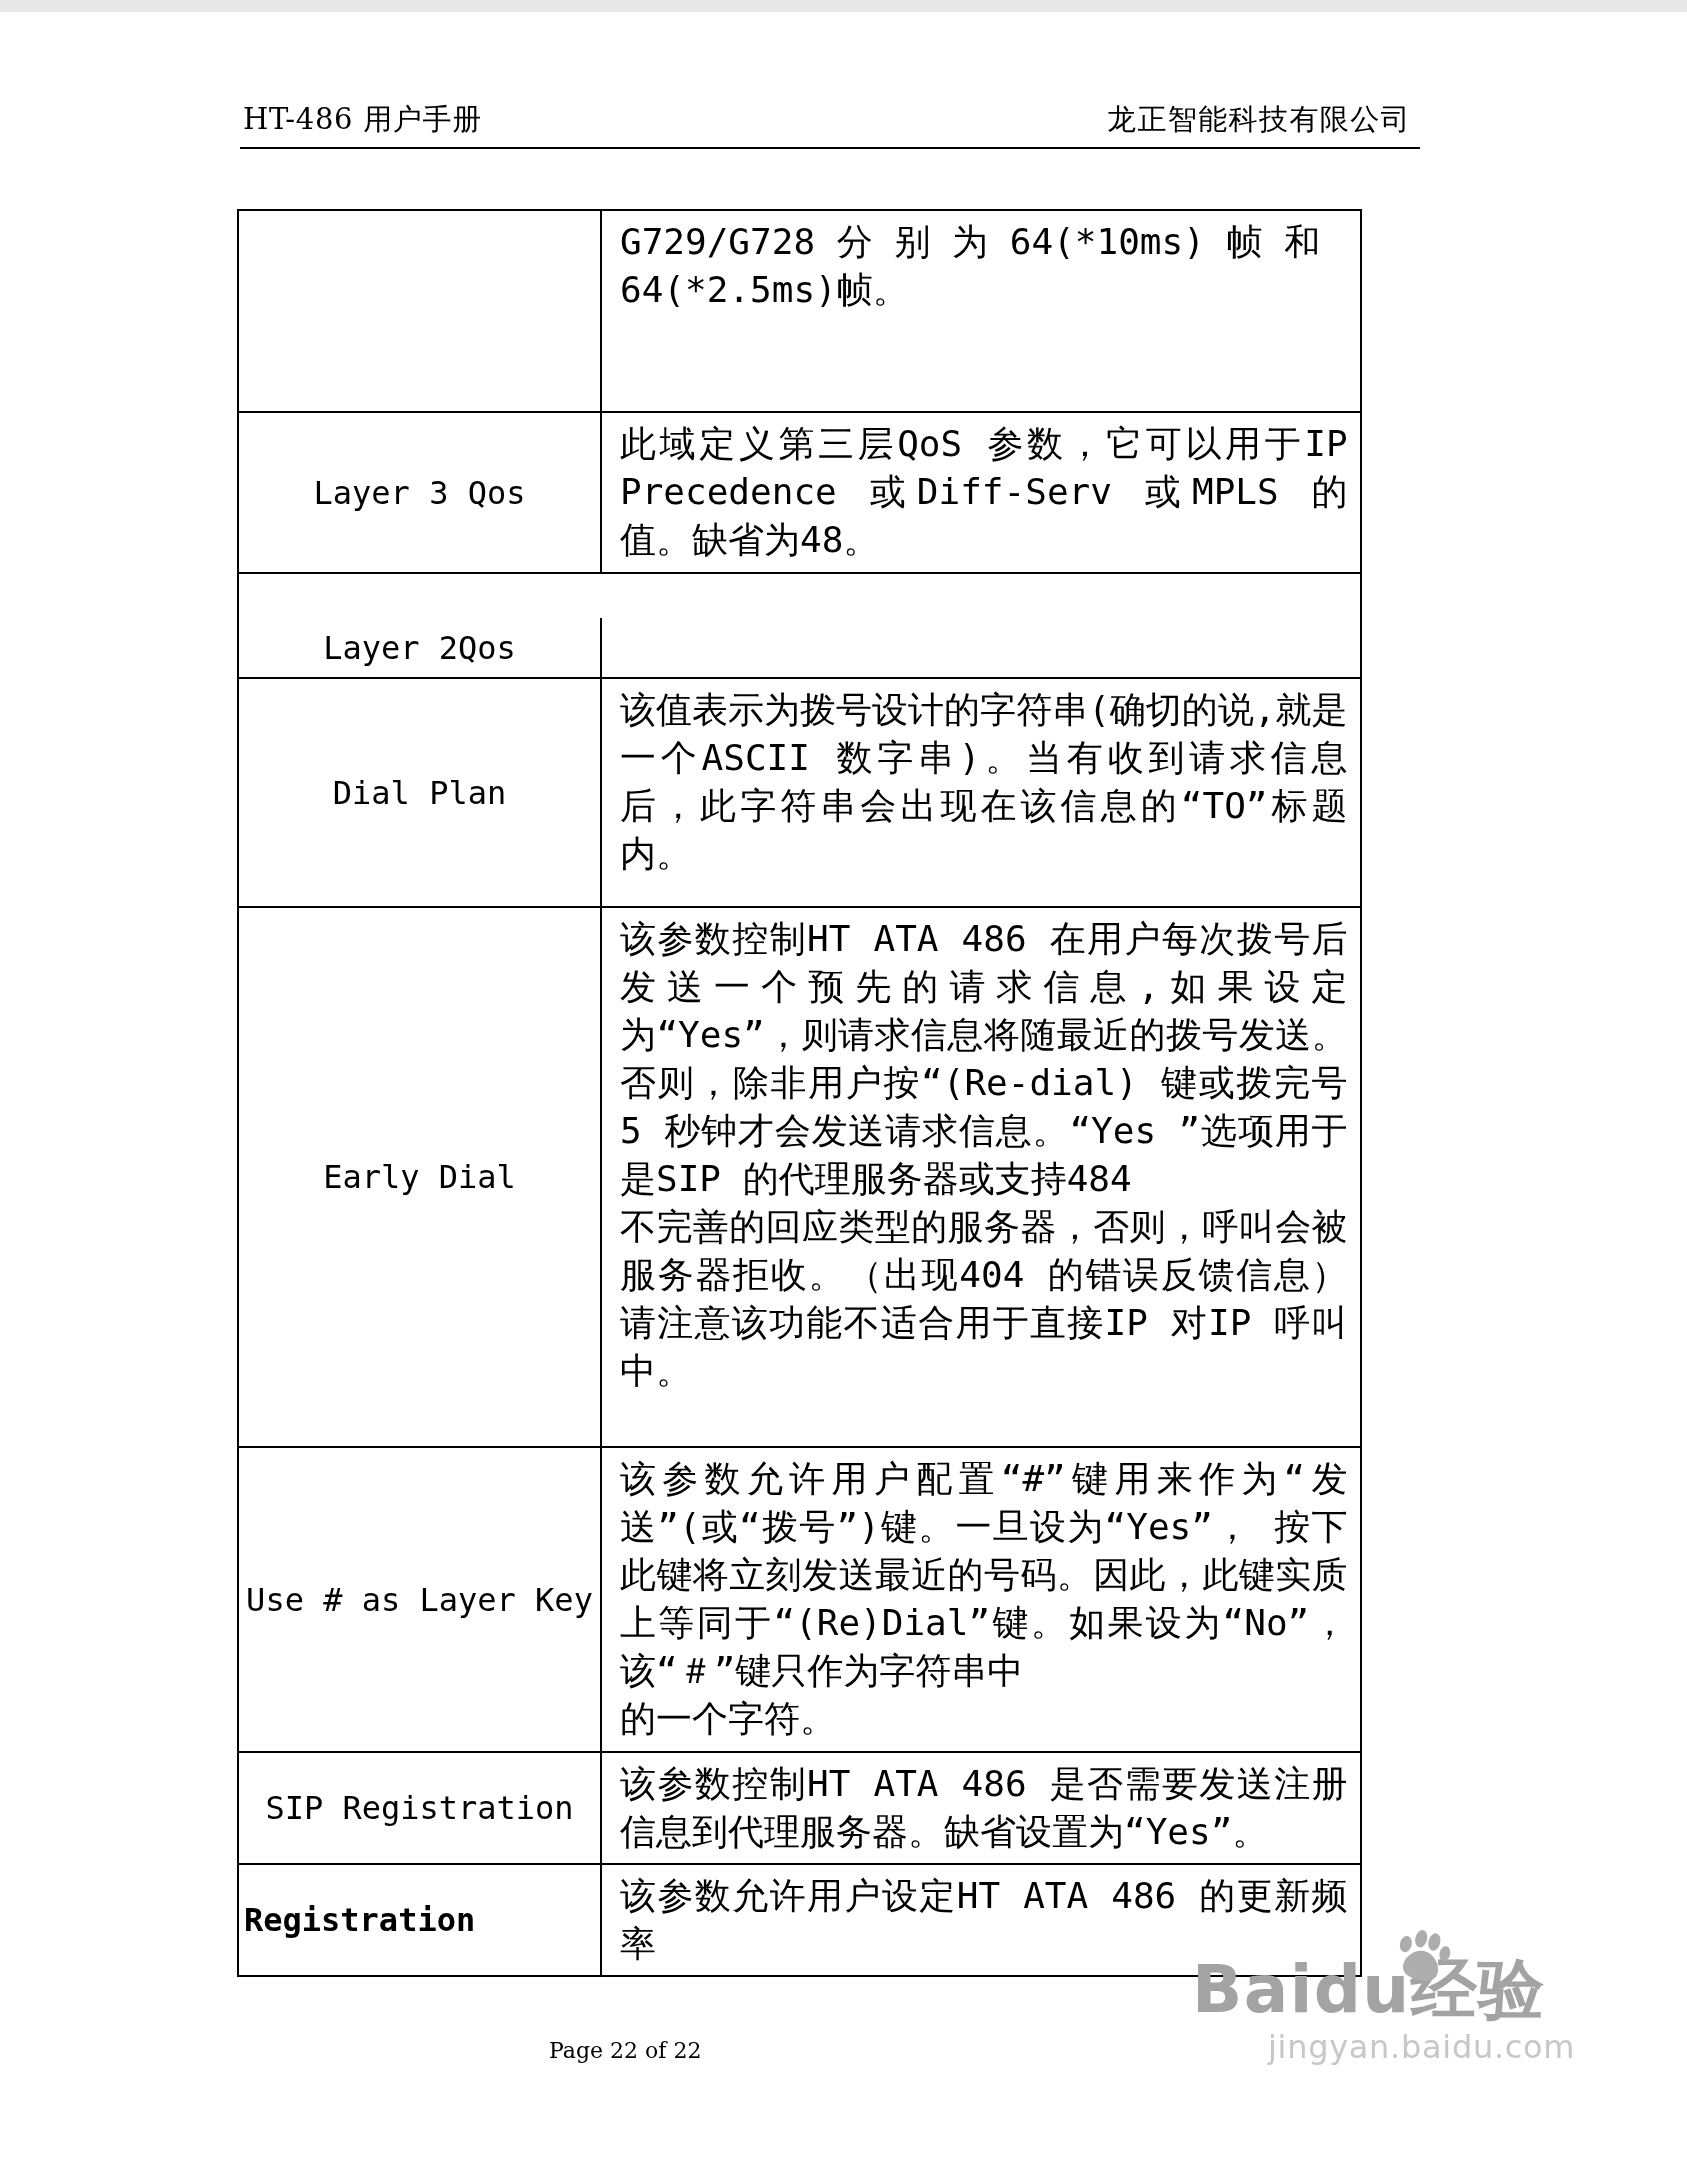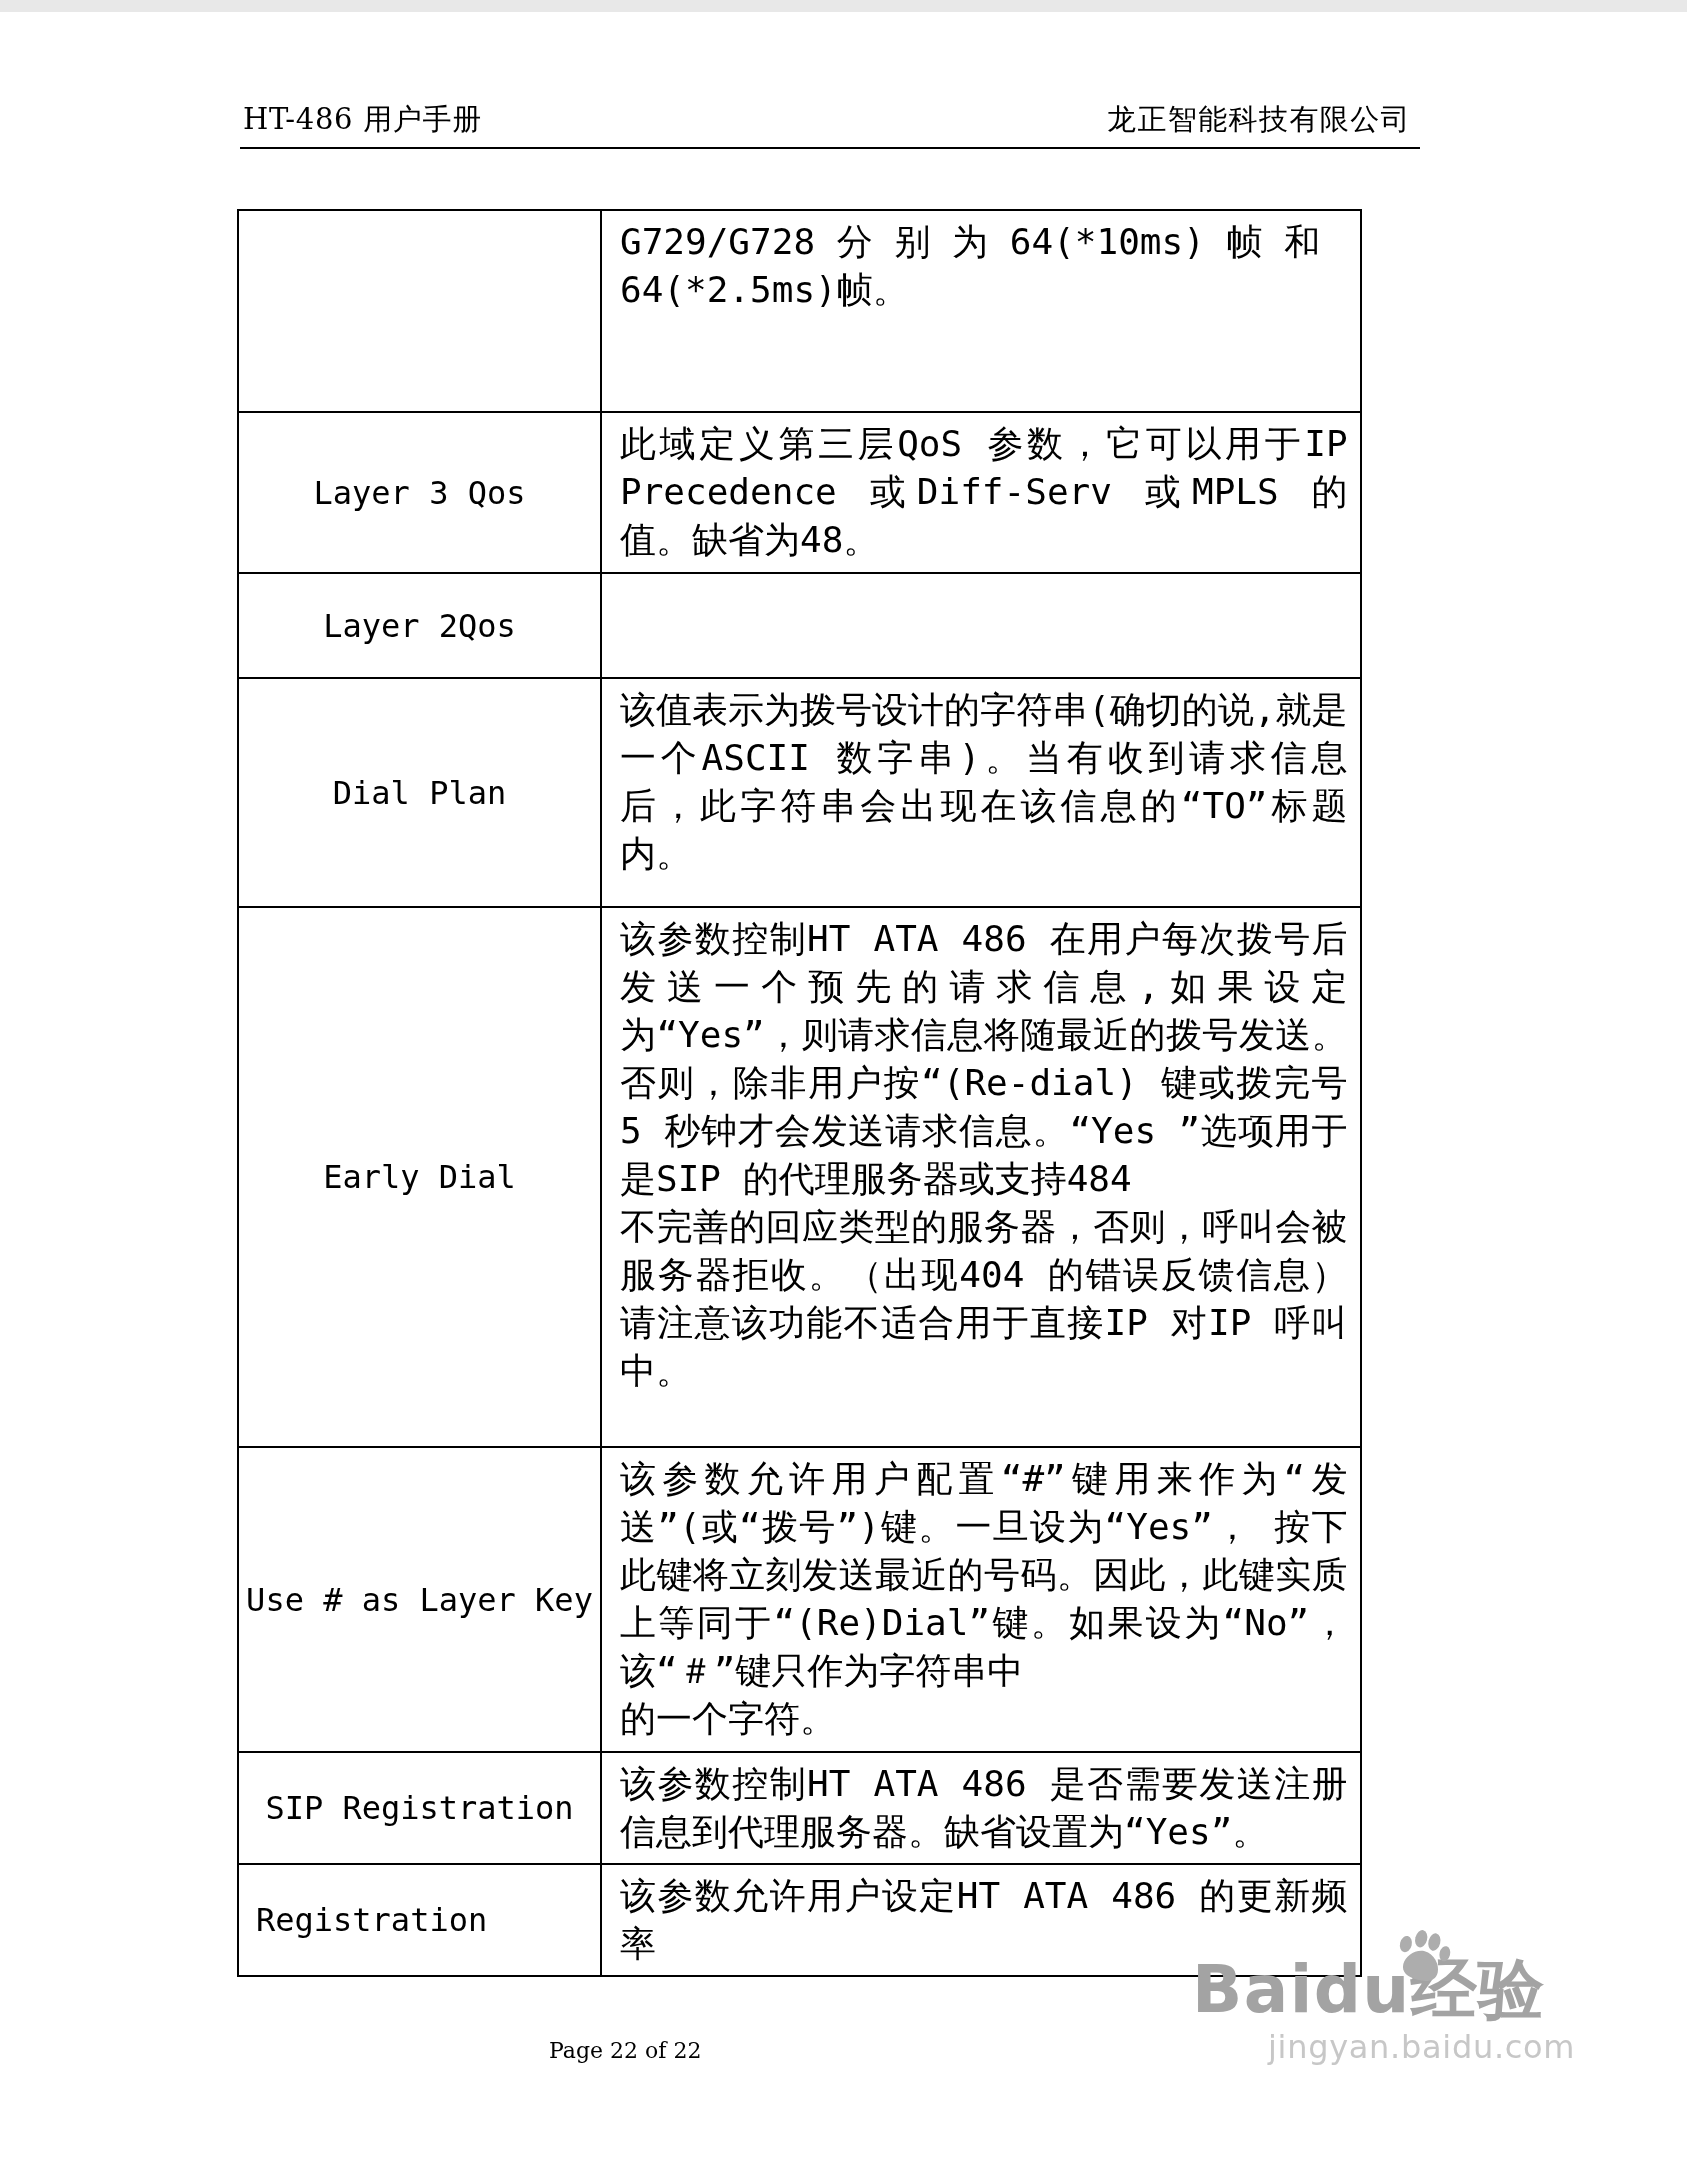--- a/index.html
+++ b/index.html
@@ -62,33 +62,34 @@
     display: flex;
     align-items: center;
     justify-content: center;
     text-align: center;
     font-size: 32px;
     padding: 5.5px 6.9px;
   }
   .row.left-label .cell-label {
     justify-content: flex-start;
     text-align: left;
-    padding-left: 17px;
+    padding-left: 5px;
+    font-weight: bold;
   }
   .cell-desc {
     flex: 1 1 auto;
     box-sizing: border-box;
     padding: 6.9px 12.4px 6.9px 18px;
     text-align: justify;
     white-space: pre-line;
     word-break: break-word;
   }
   .h0 { min-height: 200px; }
   .h1 { min-height: 159px; }
-  .h2 { min-height: 103px; }
+  .h2 { min-height: 103px; align-items: flex-end; }
   .h3 { min-height: 227px; }
   .h4 { min-height: 538px; }
   .h5 { min-height: 303px; }
   .h6 { min-height: 103px; }
   .h7 { min-height: 69px; }
 
   
   .page-number {
     position: absolute;
     left: 549px;

